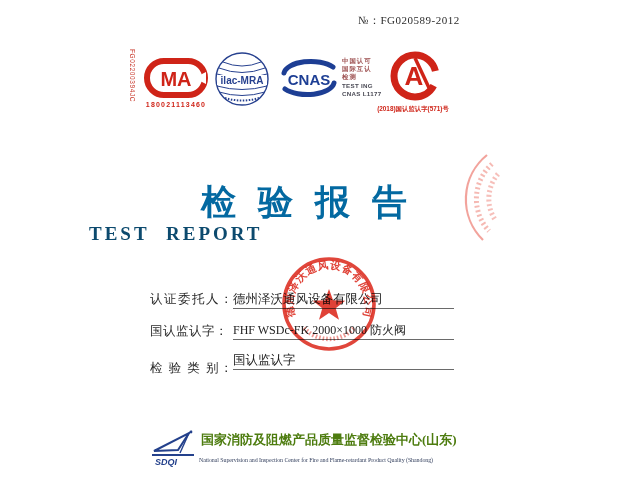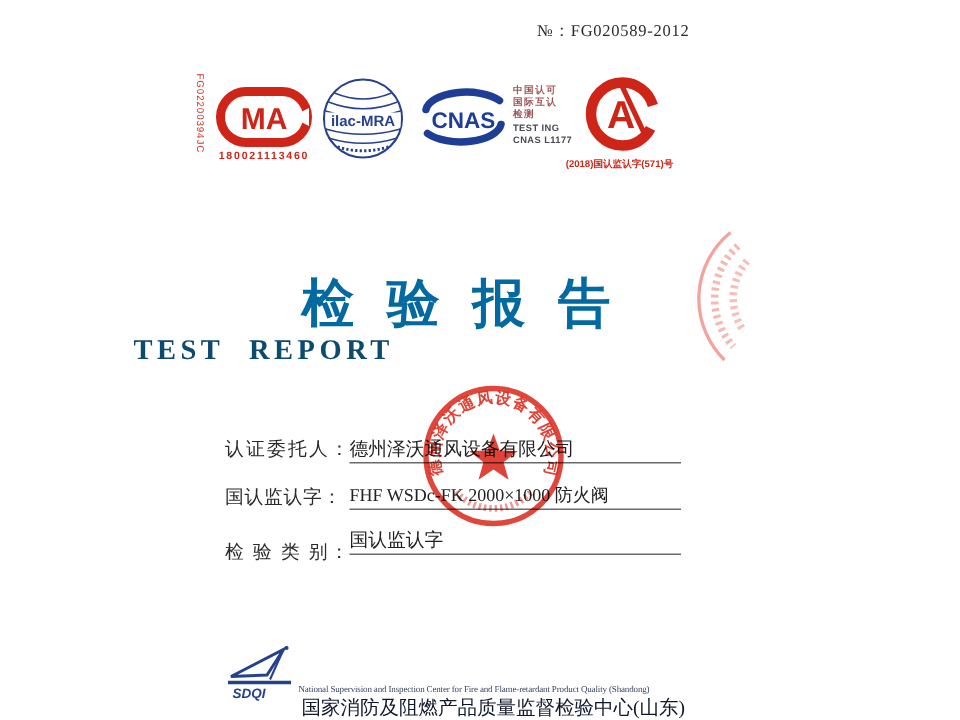--- a/index.html
+++ b/index.html
@@ -24,21 +24,21 @@
   
   #title-zh{left:104px;top:179px;width:400px;text-align:center;
     font-size:35px;font-weight:bold;color:#0369a1;letter-spacing:22px;padding-left:22px;box-sizing:border-box;}
   #title-en{left:89px;top:223px;width:400px;
     font-size:19px;font-weight:bold;color:#0c4a6e;letter-spacing:3px;word-spacing:9px;}
   
   .field-label{left:150px;font-size:12.5px;color:#2b2b2b;letter-spacing:1.5px;}
   .field-line{left:233px;width:221px;height:17px;border-bottom:1px solid #6a6a6a;
     font-size:12.5px;color:#222;white-space:nowrap;}
   
-  #footer-zh{left:201px;top:431px;font-size:13px;font-weight:normal;color:#0f172a;white-space:nowrap;margin-top:32px;}
+  #footer-zh{left:201px;top:431px;font-size:13px;font-weight:bold;color:#4d7c0f;white-space:nowrap;}
   #footer-en{left:199px;top:457px;font-size:6px;color:#3a4663;white-space:nowrap;letter-spacing:-.1px;}
   .stamp{mix-blend-mode:multiply;}
   svg text{font-family:"Liberation Sans",sans-serif;}
 </style>
 </head>
 <body>
 
 <div class="abs" id="report-no">
   <span>№：</span><span>FG020589-2012</span>
 </div>

